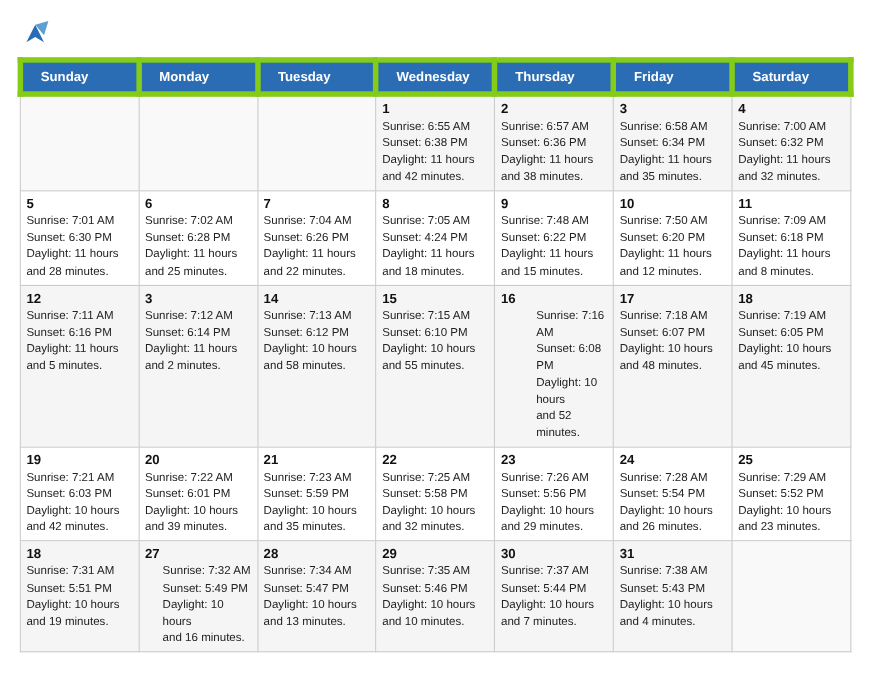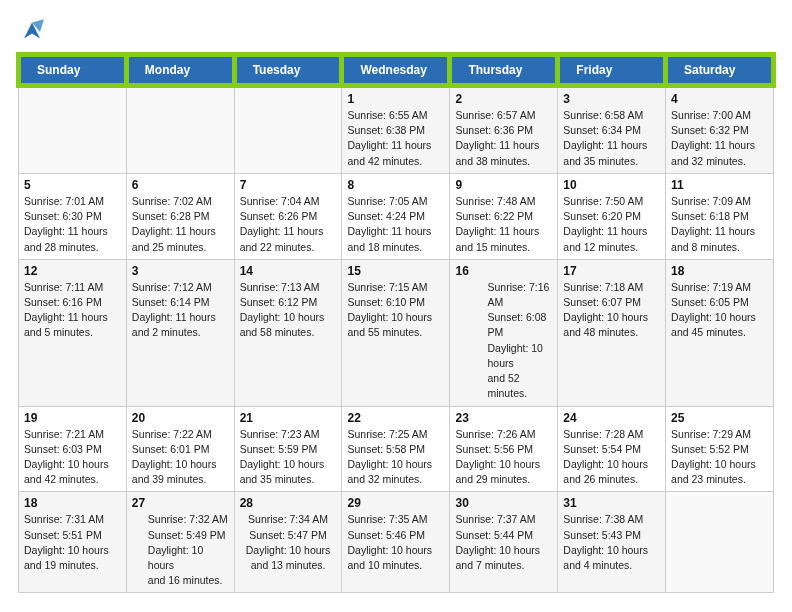--- a/index.html
+++ b/index.html
@@ -312,21 +312,21 @@
         </td>
         <td>
           <div class="day-number">27</div>
           <div class="day-info" style="white-space: pre-line; margin-left: 16px;">Sunrise: 7:32 AM
 Sunset: 5:49 PM
 Daylight: 10 hours
 and 16 minutes.</div>
         </td>
         <td>
           <div class="day-number">28</div>
-          <div class="day-info" style="white-space: pre-line; text-align: center;">Sunrise: 7:34 AM
+          <div class="day-info" style="white-space: pre-line;">Sunrise: 7:34 AM
 Sunset: 5:47 PM
 Daylight: 10 hours
 and 13 minutes.</div>
         </td>
         <td>
           <div class="day-number">29</div>
           <div class="day-info" style="white-space: pre-line;">Sunrise: 7:35 AM
 Sunset: 5:46 PM
 Daylight: 10 hours
 and 10 minutes.</div>

